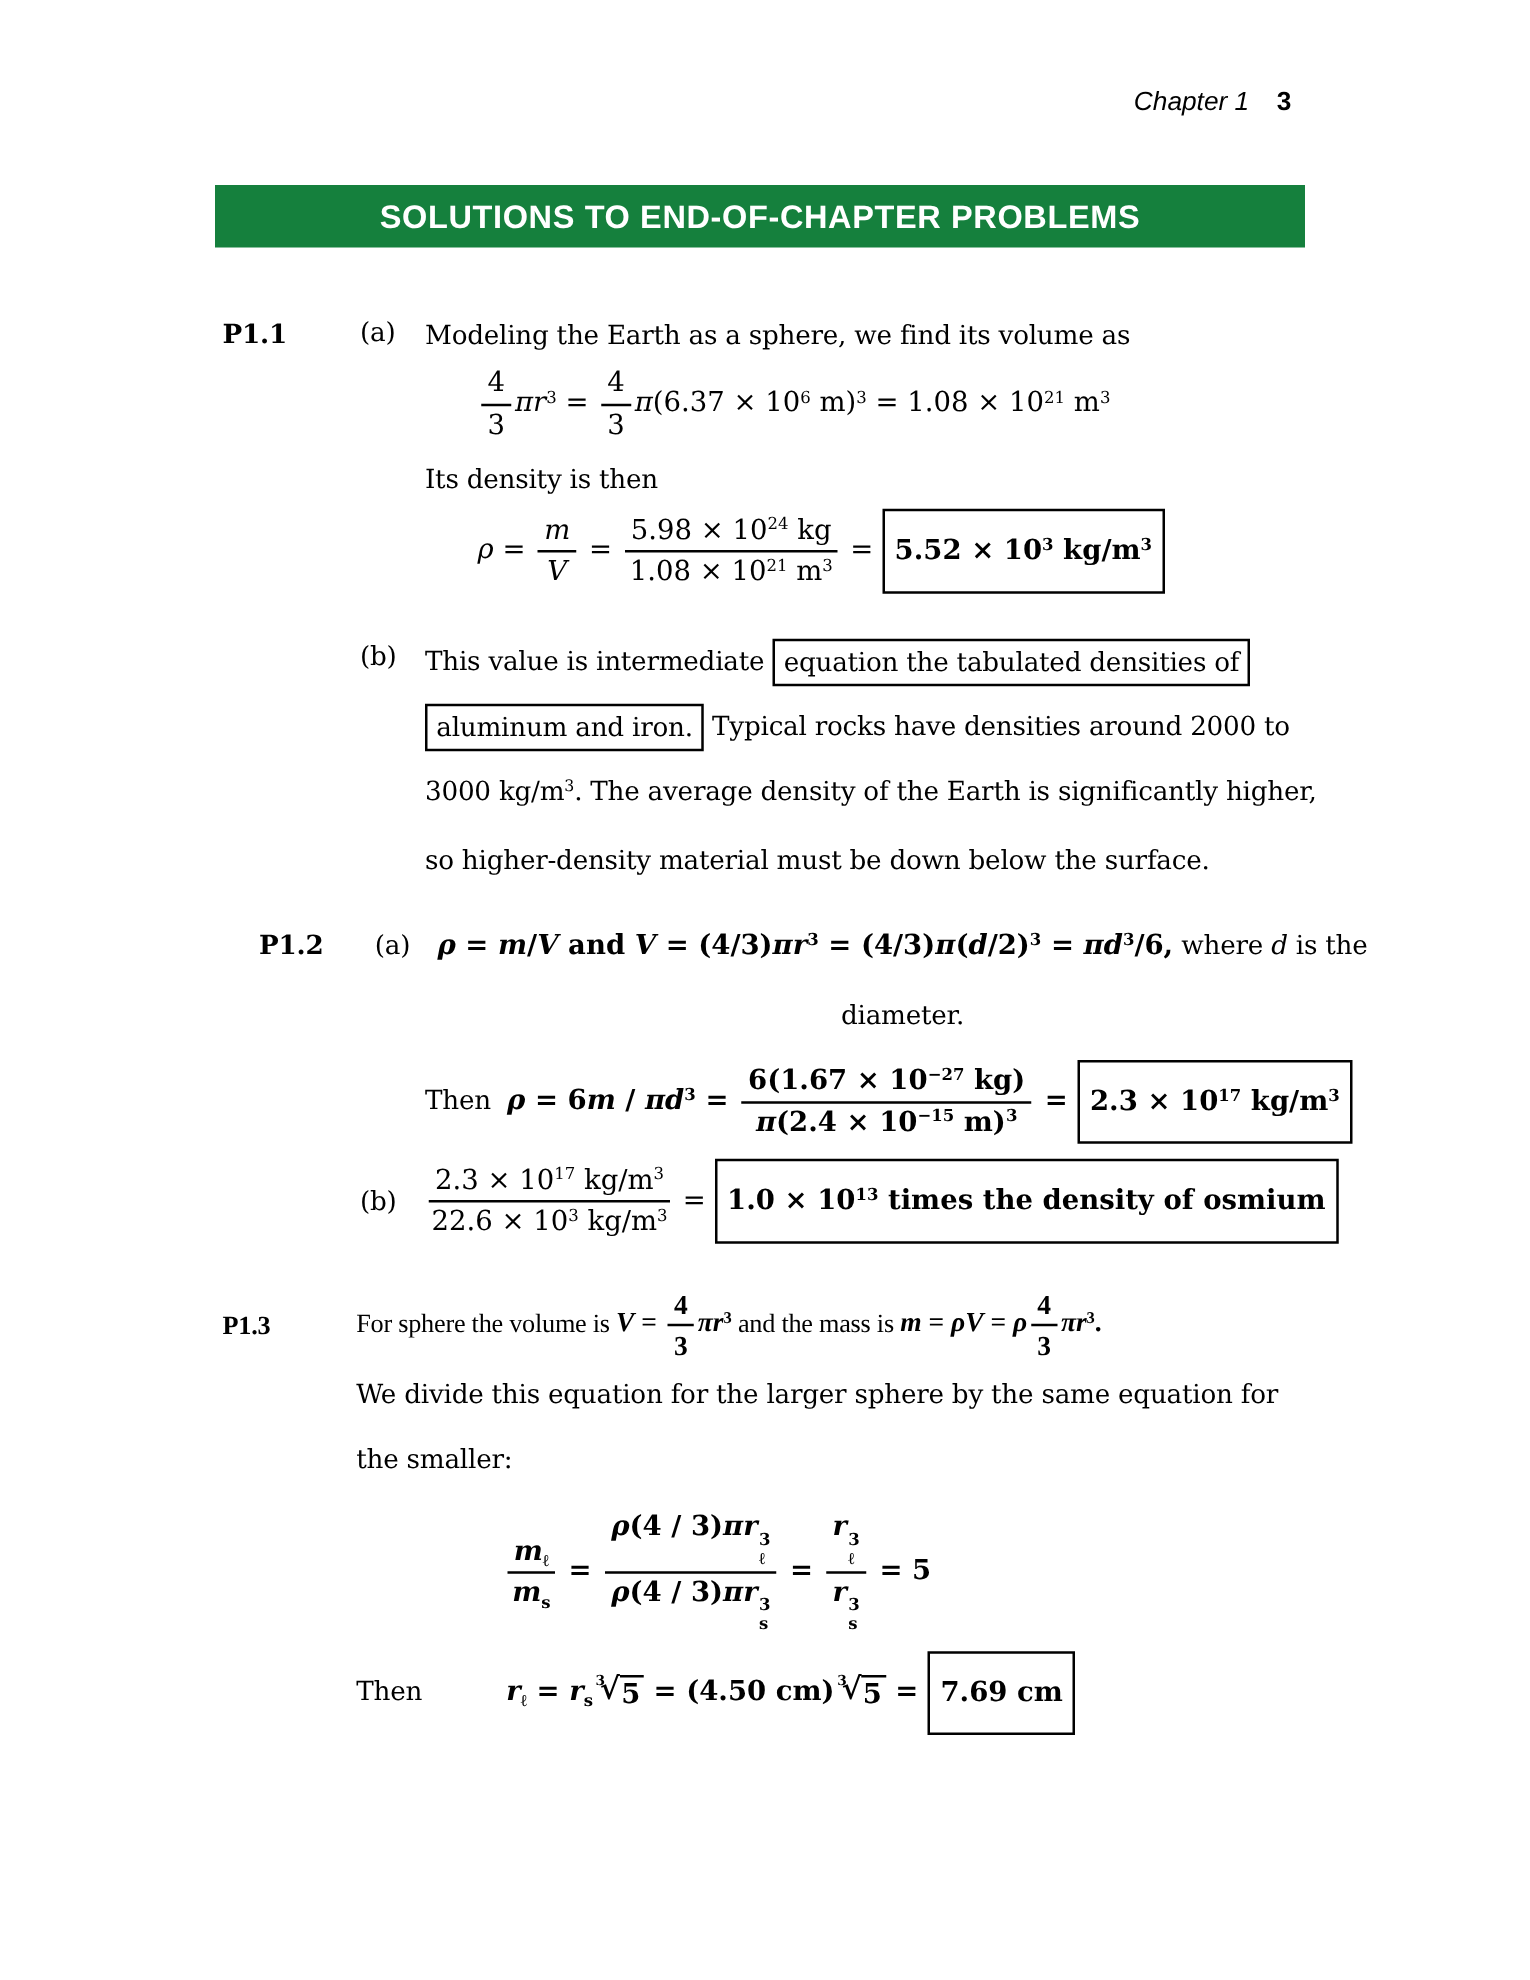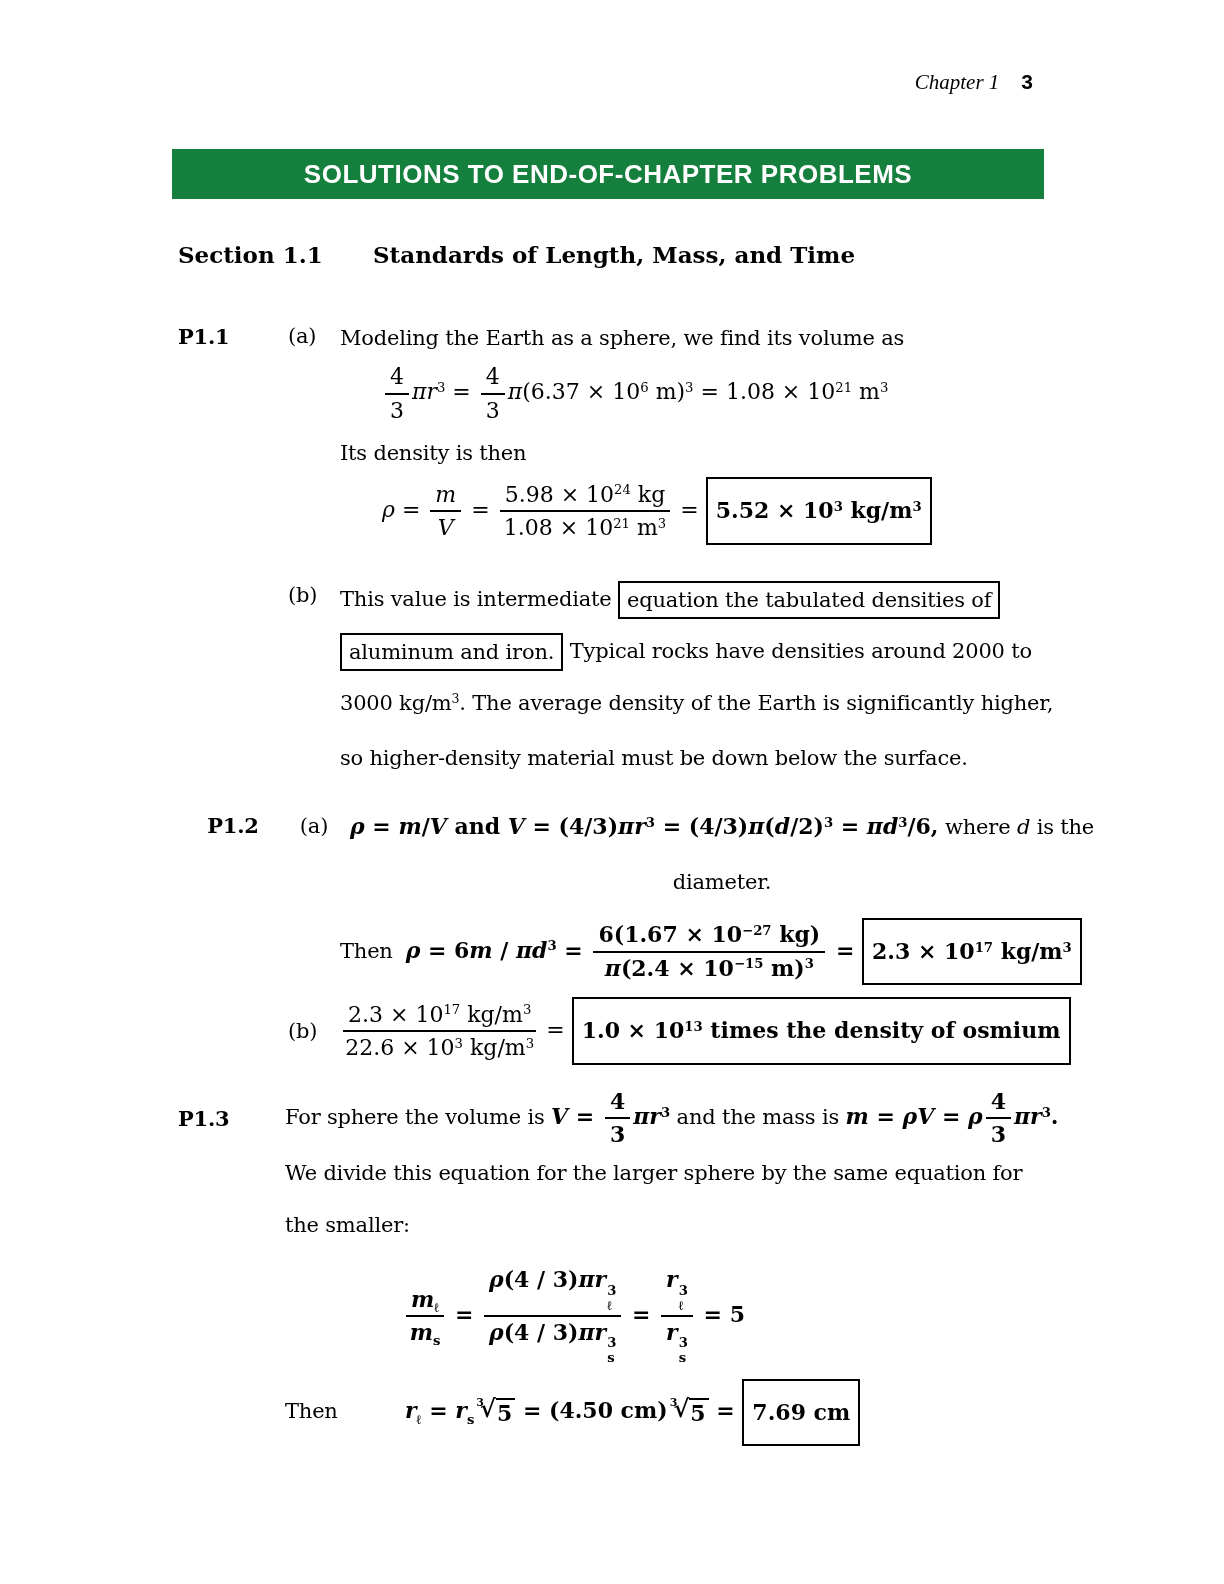--- a/index.html
+++ b/index.html
@@ -4,21 +4,21 @@
 <style>
   html,body{margin:0;padding:0;background:#fff;}
   body{width:1224px;height:1584px;overflow:hidden;color:#000;
        font-family:"DejaVu Serif",serif;}
   .page{position:relative;width:1224px;height:1584px;background:#fff;}
 
   
   .header{padding:70px 191px 0 0;display:flex;justify-content:flex-end;
           align-items:baseline;gap:22px;
           font-family:"Liberation Sans",sans-serif;font-size:21px;}
-  .chapter{font-style:italic;font-family:Liberation Serif, serif;}
+  .chapter{font-style:italic;}
   .pageno{font-weight:bold;}
 
   
   .banner{margin:54px 180px 0 172px;height:50px;background:#15803d;
           display:flex;align-items:center;justify-content:center;}
   .banner-title{color:#fff;font-family:"Liberation Sans",sans-serif;
           font-weight:bold;font-size:26px;letter-spacing:.5px;}
 
   
   .section-head{margin:42px 140px 0 178px;font-weight:bold;font-size:23px;
@@ -59,42 +59,38 @@
 
   
   .mt-p11{margin-top:56px;}
   .mt-f1{margin-top:12px;}
   .mt-int{margin-top:16px;}
   .mt-f2{margin-top:10px;}
   .mt-b{margin-top:28px;}
   .mt-p12{margin-top:16px;text-align:center;}
   .mt-then{margin-top:10px;}
   .mt-p12b{margin-top:12px;}
-  .mt-p13{margin-top:24px;}
+  .mt-p13{margin-top:36px;font-family:Liberation Serif, serif;}
   .mt-f3{margin-top:16px;}
   .mt-then2{margin-top:14px;}
 </style>
 </head>
 <body>
 
 <div class="page">
 
   <div class="header">
     <span class="chapter">Chapter 1</span>
     <span class="pageno">3</span>
   </div>
 
   <div class="banner">
     <span class="banner-title">SOLUTIONS TO END-OF-CHAPTER PROBLEMS</span>
   </div>
 
-  <div class="section-head">
-    <span class="sec-label">Section 1.1</span>
-    <span class="sec-title">Standards of Length, Mass, and Time</span>
-  </div>
 
   <div class="row mt-p11">
     <div class="plabel">P1.1</div>
     <div>(a)</div>
     <div class="txt">Modeling the Earth as a sphere, we find its volume as</div>
   </div>
   <div class="row mt-f1">
     <div></div>
       <div></div>
     <div><span class="math f-ind"><span class="fr"><span class="n">4</span><span class="d">3</span></span><i>πr</i><span class="sup">3</span> = <span class="fr"><span class="n">4</span><span class="d">3</span></span><i>π</i>(6.37 × 10<span class="sup">6</span> m)<span class="sup">3</span> = 1.08 × 10<span class="sup">21</span> m<span class="sup">3</span></span></div>

